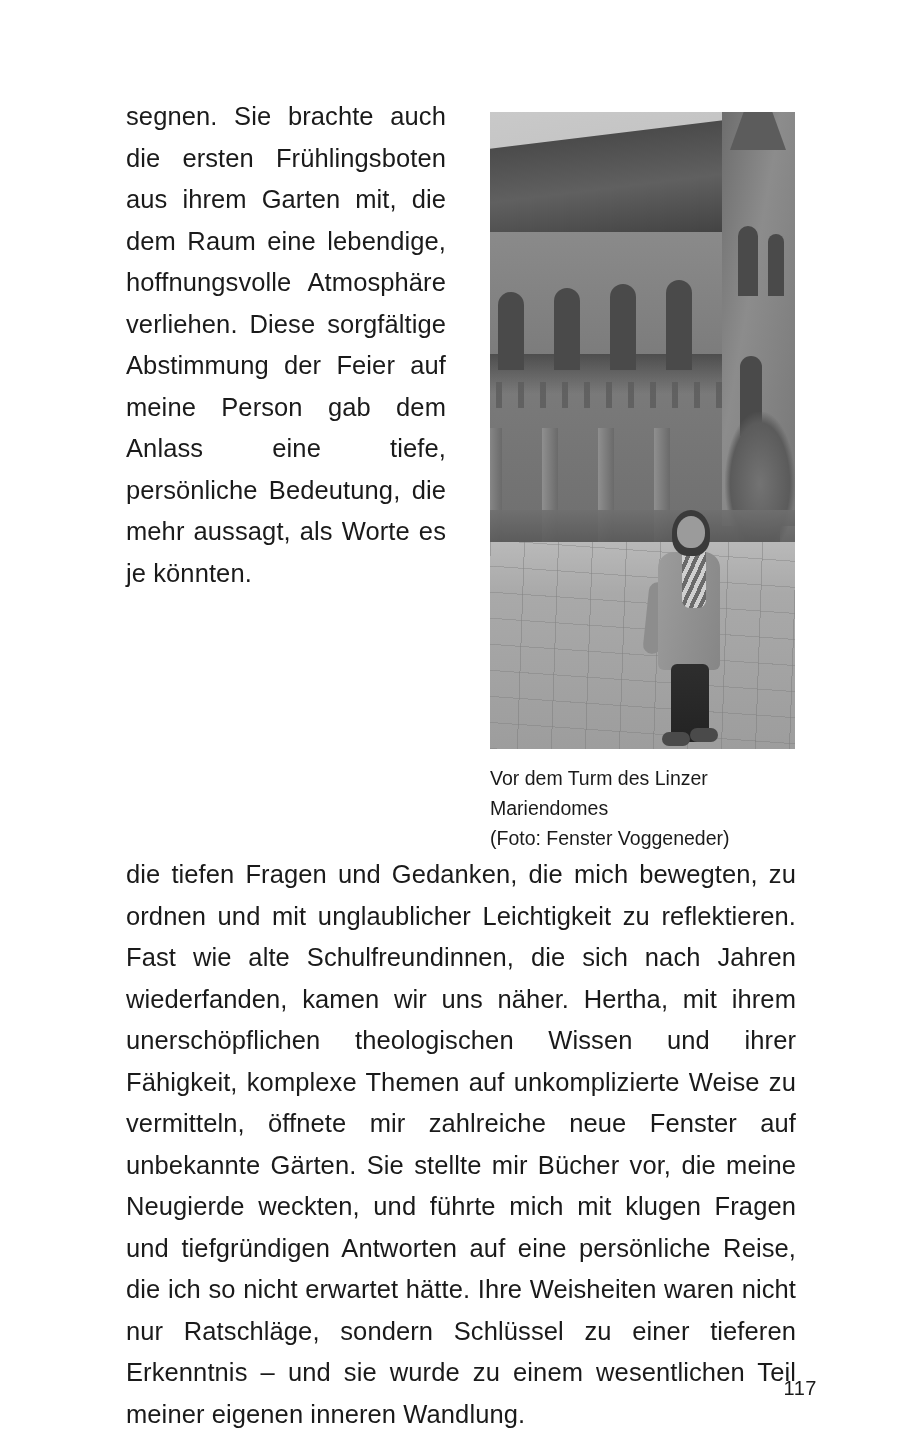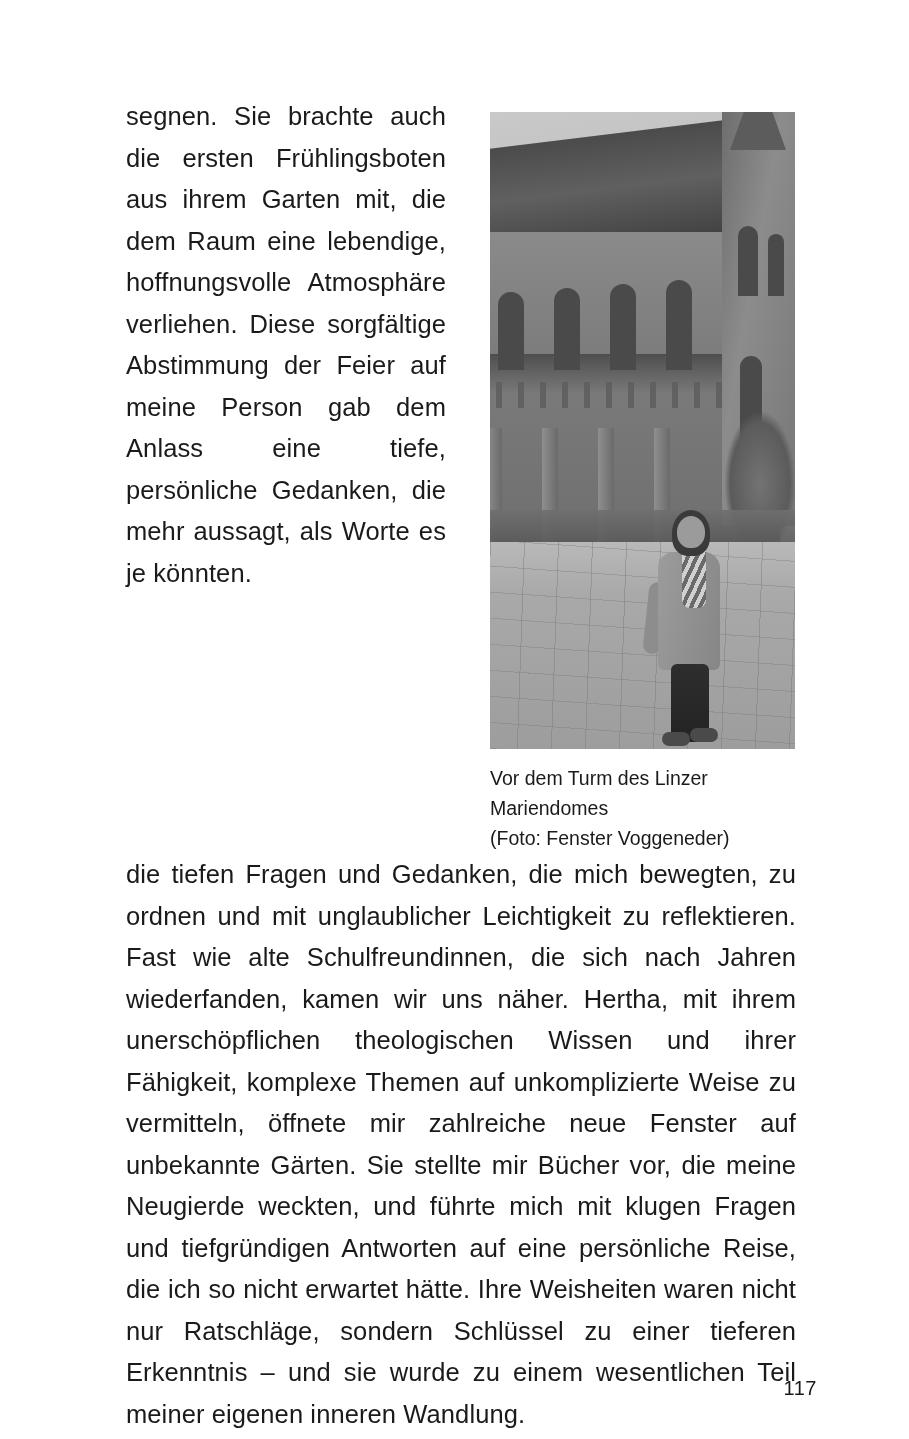--- a/index.html
+++ b/index.html
@@ -272,21 +272,21 @@
     color: #1a1a1a;
     letter-spacing: .5px;
   }
 </style>
 </head>
 <body>
 
 <div class="page">
 
   <div class="col-left">
-    <p class="para">segnen. Sie brachte auch die ersten Frühlingsboten aus ihrem Garten mit, die dem Raum eine lebendige, hoffnungsvolle Atmosphäre verliehen. Diese sorgfältige Abstimmung der Feier auf meine Person gab dem Anlass eine tiefe, persönliche Gedanken, die mehr aussagt, als Worte es je könnten.</p>
+    <p class="para">segnen. Sie brachte auch die ersten Frühlingsboten aus ihrem Garten mit, die dem Raum eine lebendige, hoffnungsvolle Atmosphäre verliehen. Diese sorgfältige Abstimmung der Feier auf meine Person gab dem Anlass eine tiefe, persönliche Bedeutung, die mehr aussagt, als Worte es je könnten.</p>
     <div class="para-gap"></div>
   </div>
 
   <figure class="figure" style="margin:8px;">
     <div class="photo" role="img">
       <div class="sky"></div>
 
       <div class="cath-roof"></div>
       <div class="cath-wall">
         <div class="cath-wall-shadow"></div>

